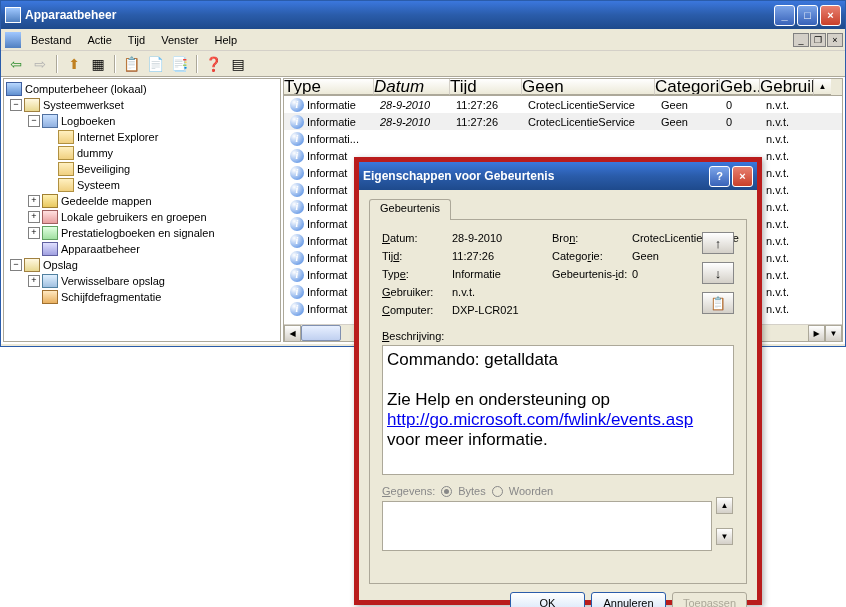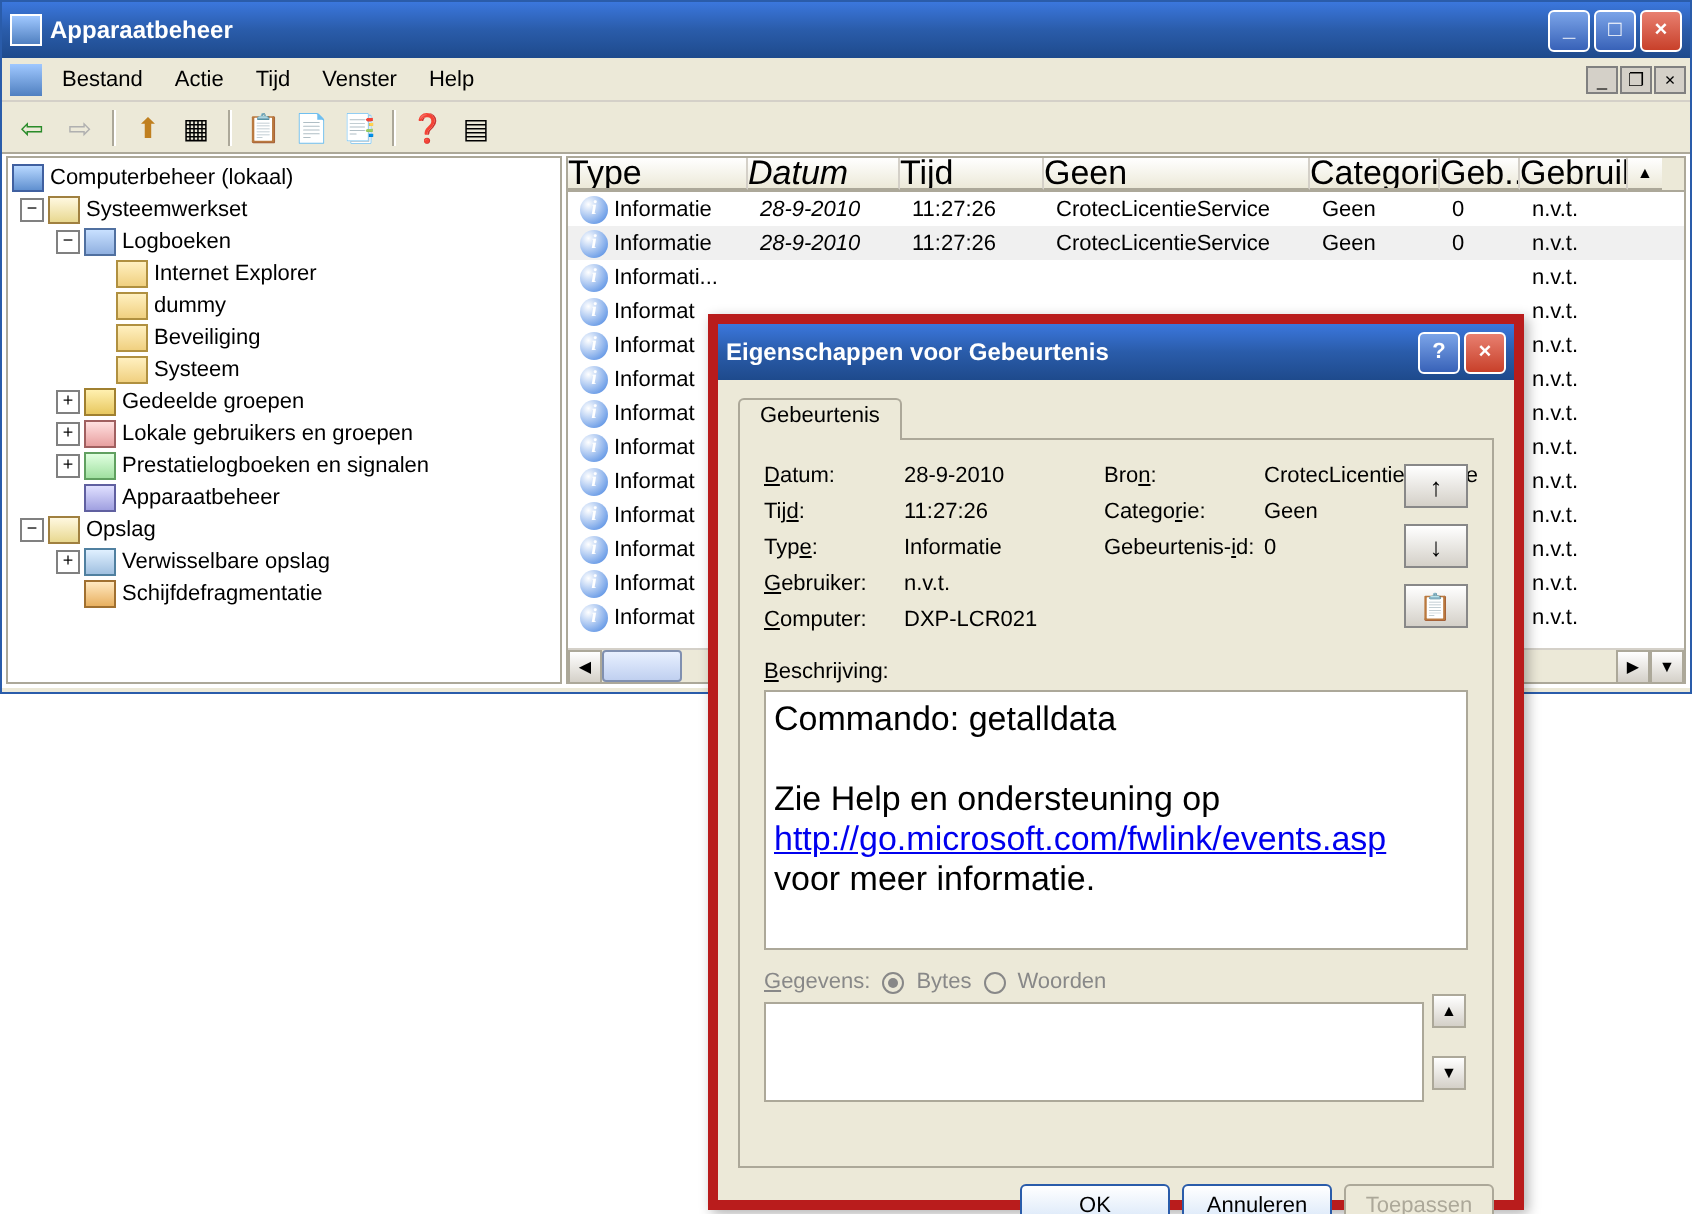--- a/index.html
+++ b/index.html
@@ -171,21 +171,21 @@
       </div>
       <div class="tree-row">
         <span class="indent" style="width:52px"></span>
         <span class="tree-icon ic-log"></span>
         <span>Systeem</span>
       </div>
       <div class="tree-row">
         <span class="indent" style="width:22px"></span>
           <span class="tree-toggle">+</span>
         <span class="tree-icon ic-folder"></span>
-        <span>Gedeelde groepen</span>
+        <span>Gedeelde mappen</span>
       </div>
       <div class="tree-row">
         <span class="indent" style="width:22px"></span>
           <span class="tree-toggle">+</span>
         <span class="tree-icon ic-users"></span>
         <span>Lokale gebruikers en groepen</span>
       </div>
       <div class="tree-row">
         <span class="indent" style="width:22px"></span>
           <span class="tree-toggle">+</span>

